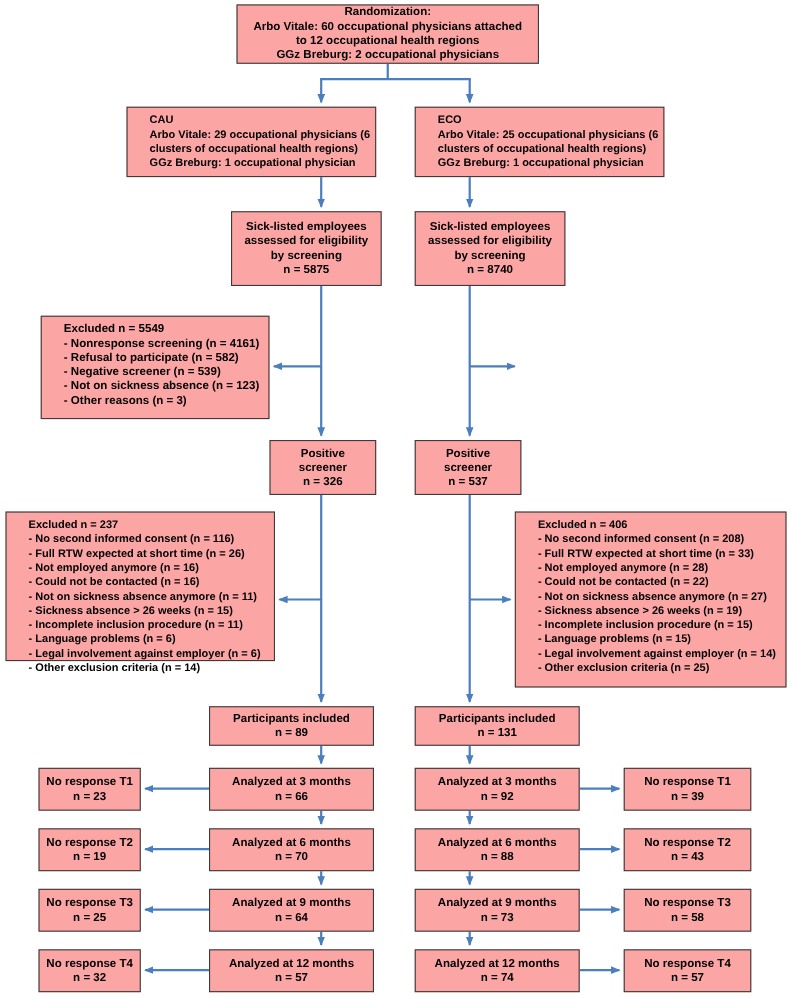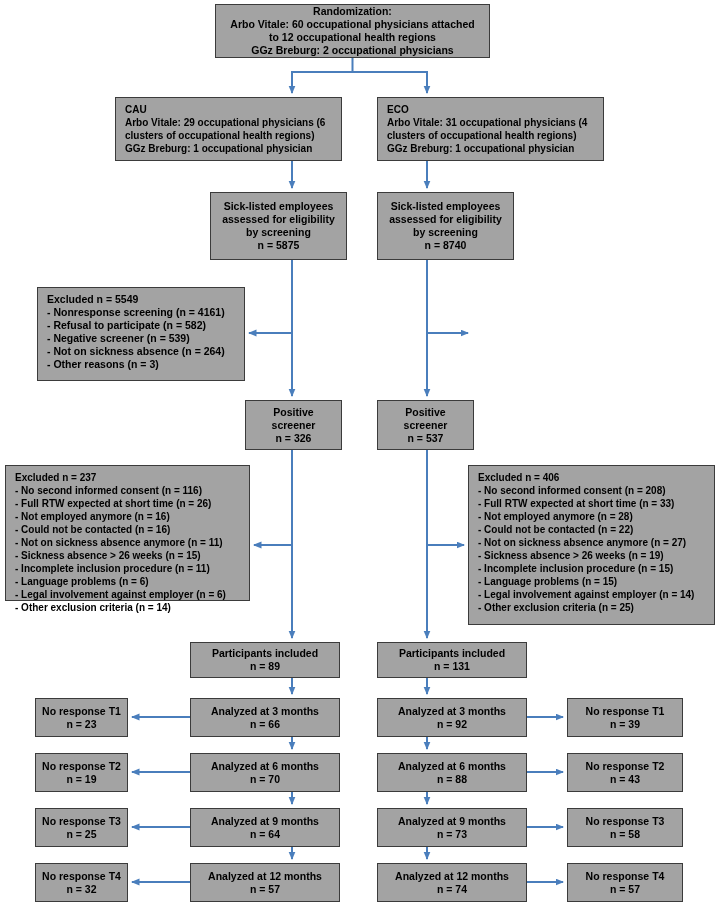--- a/index.html
+++ b/index.html
@@ -1,29 +1,29 @@
 <!DOCTYPE html>
 <html><head>
 <meta charset="utf-8">
 <style>
   html,body{margin:0;padding:0;background:#ffffff;}
   body{font-family:"Liberation Sans",sans-serif;}
   .diagram{position:relative;width:719px;height:908px;background:#ffffff;overflow:hidden;}
   .arrows{position:absolute;left:0;top:0;}
   .box{
     position:absolute;box-sizing:border-box;
-    background:#a3a3a3;border:1.5px solid #3b3b3b;
+    background:#fca5a5;border:1.5px solid #3b3b3b;
     color:#000;font-weight:bold;font-size:10.5px;line-height:13px;
     white-space:pre-line;
     display:flex;align-items:center;justify-content:center;
     text-align:center;padding:1px 2px;
   }
   .box.left{
     align-items:flex-start;justify-content:flex-start;
-    text-align:left;padding:5px 4px 4px 9px;
+    text-align:left;padding:5px 4px 4px 20px;
   }
   .box.dense{font-size:10px;}
 </style>
 </head>
 <body>
 
 <div class="diagram">
 
   <svg class="arrows" width="719" height="908" viewBox="0 0 719 908">
     <defs>
@@ -73,38 +73,38 @@
   <div class="box" style="left:215px;top:4px;width:275px;height:54px">Randomization:
 Arbo Vitale: 60 occupational physicians attached
 to 12 occupational health regions
 GGz Breburg: 2 occupational physicians</div>
 
   <div class="box left dense" style="left:115px;top:97px;width:227px;height:64px">CAU
 Arbo Vitale: 29 occupational physicians (6
 clusters of occupational health regions)
 GGz Breburg: 1 occupational physician</div>
   <div class="box left dense" style="left:377px;top:97px;width:227px;height:64px">ECO
-Arbo Vitale: 31 occupational physicians (4
+Arbo Vitale: 25 occupational physicians (6
 clusters of occupational health regions)
 GGz Breburg: 1 occupational physician</div>
 
   <div class="box" style="left:210px;top:192px;width:137px;height:68px">Sick-listed employees
 assessed for eligibility
 by screening
 n = 5875</div>
   <div class="box" style="left:377px;top:192px;width:137px;height:68px">Sick-listed employees
 assessed for eligibility
 by screening
 n = 8740</div>
 
   <div class="box left" style="left:37px;top:287px;width:208px;height:94px">Excluded n = 5549
 - Nonresponse screening (n = 4161)
 - Refusal to participate (n = 582)
 - Negative screener (n = 539)
-- Not on sickness absence (n = 264)
+- Not on sickness absence (n = 123)
 - Other reasons (n = 3)</div>
 
   <div class="box" style="left:245px;top:400px;width:97px;height:50px">Positive
 screener
 n = 326</div>
   <div class="box" style="left:377px;top:400px;width:97px;height:50px">Positive
 screener
 n = 537</div>
 
   <div class="box left dense" style="left:5px;top:465px;width:245px;height:136px">Excluded n = 237

